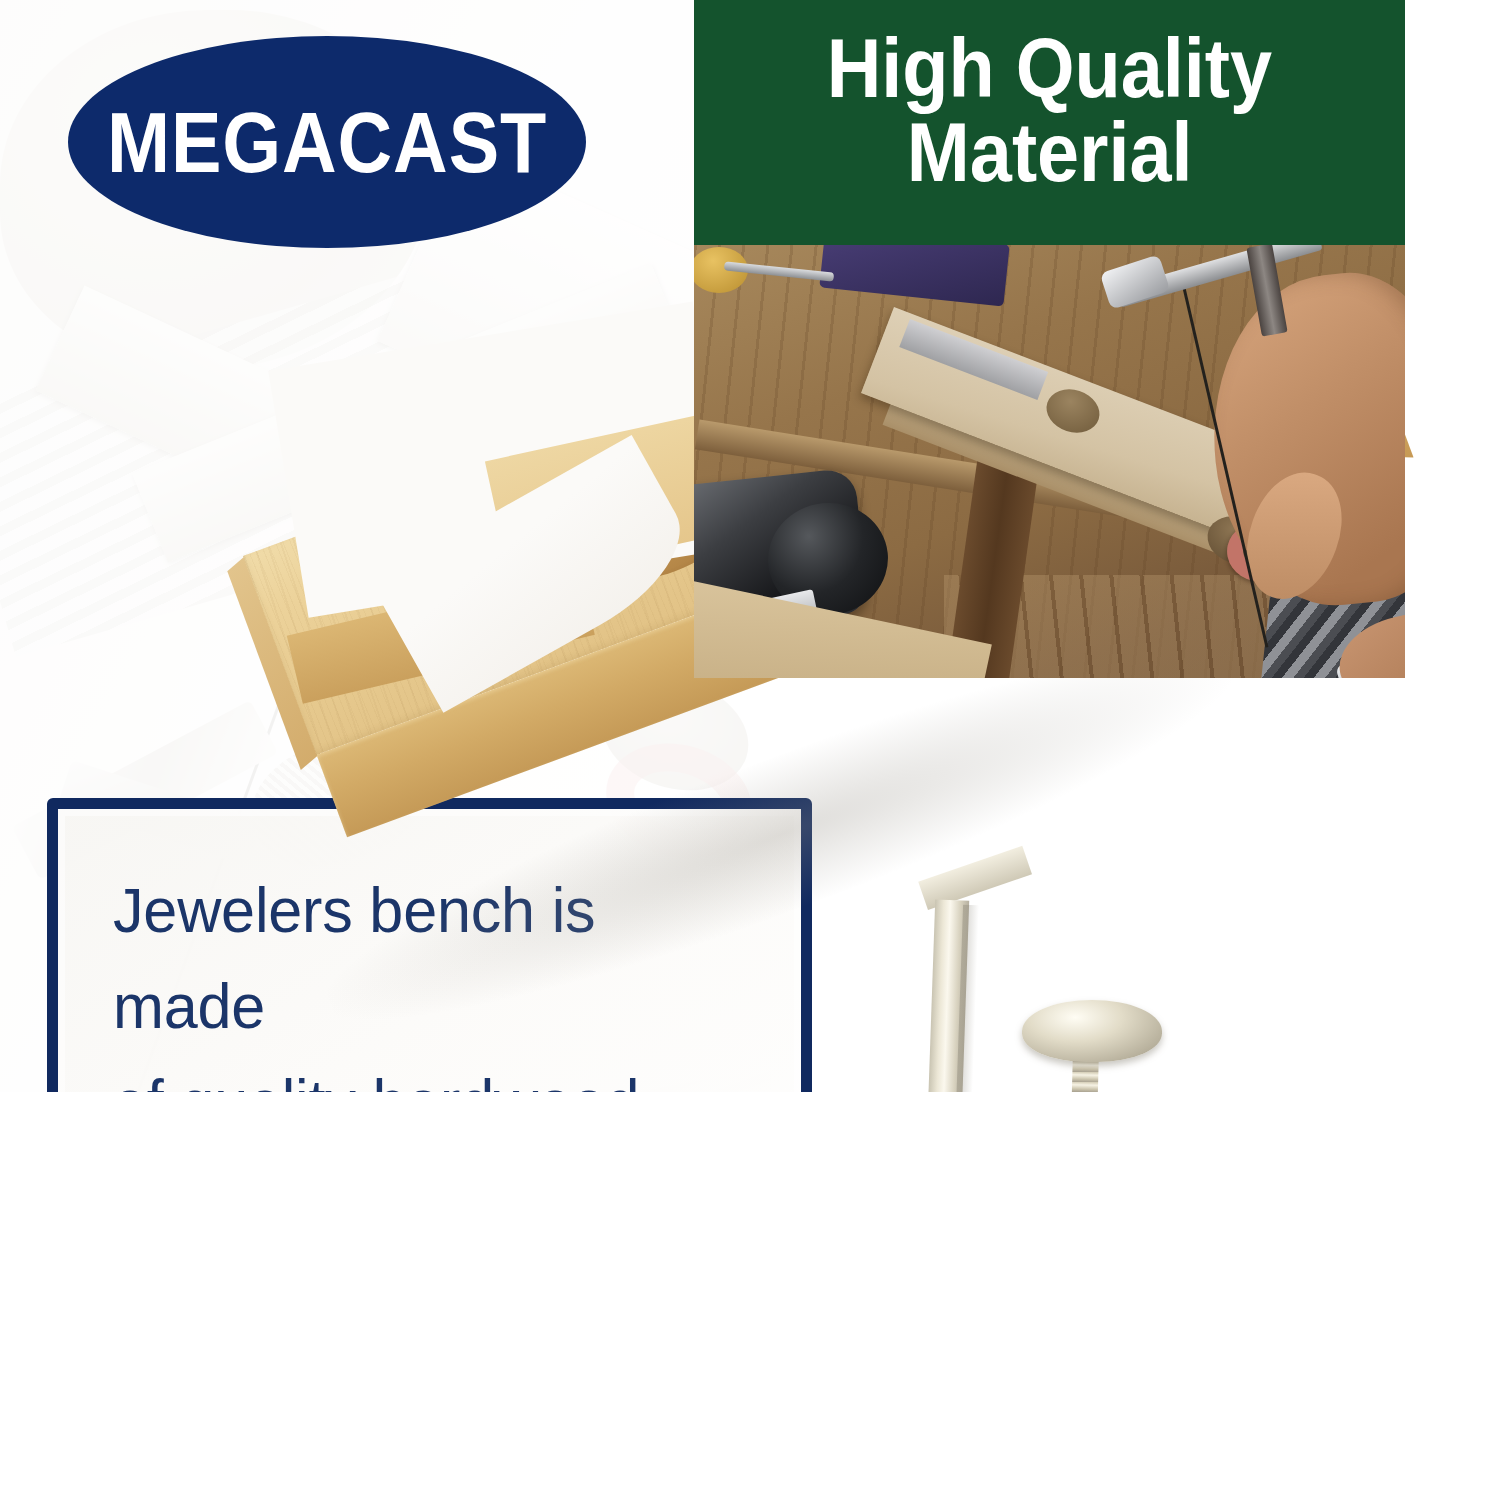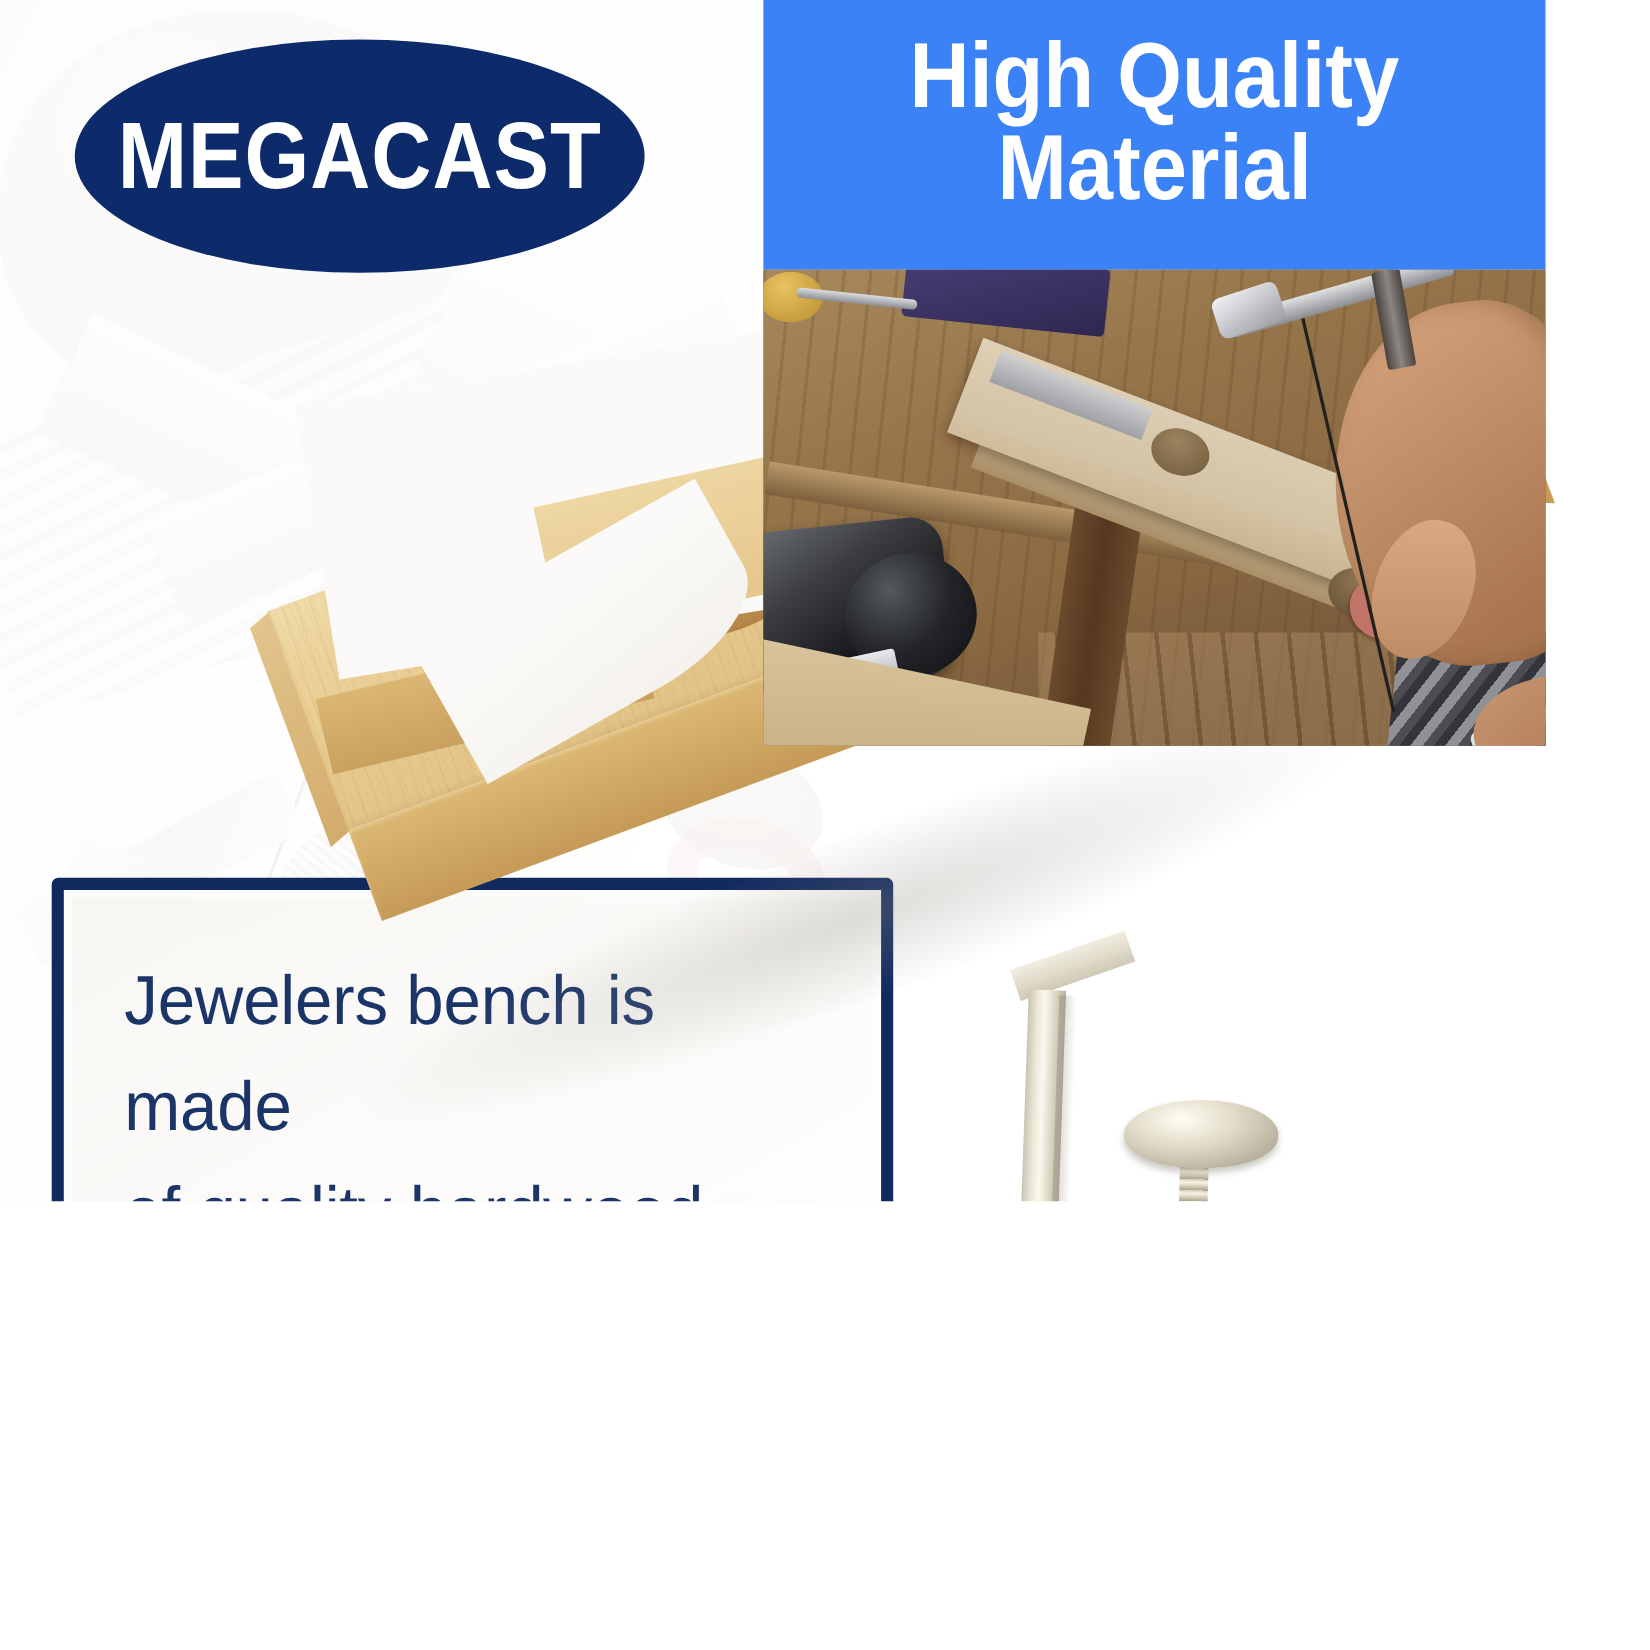--- a/index.html
+++ b/index.html
@@ -278,21 +278,21 @@
     transform: scaleX(0.88);
     line-height: 1;
     white-space: nowrap;
   }
 
   
   .header-banner {
     position: absolute;
     left: 694px; top: 0;
     width: 711px; height: 245px;
-    background: #3b82f6;
+    background: #14532d;
     z-index: 45;
     display: flex; flex-direction: column;
     align-items: center; justify-content: center;
     padding-bottom: 24px;
   }
   .header-line {
     color: #ffffff;
     font-family: "Liberation Sans Narrow", "Liberation Sans", sans-serif;
     font-weight: 700;
     font-size: 84px;

